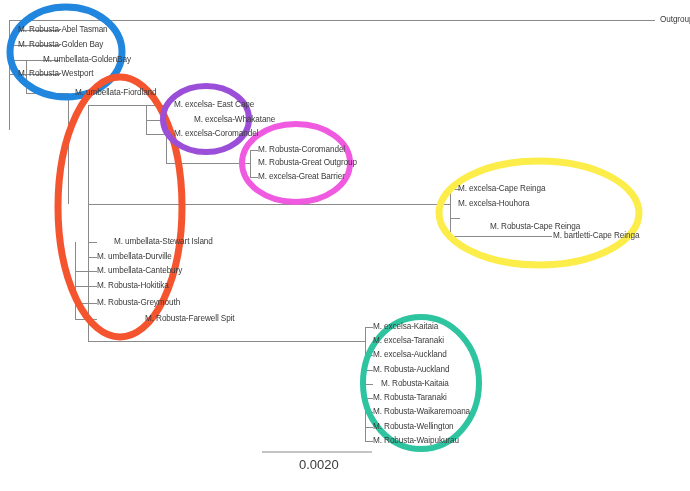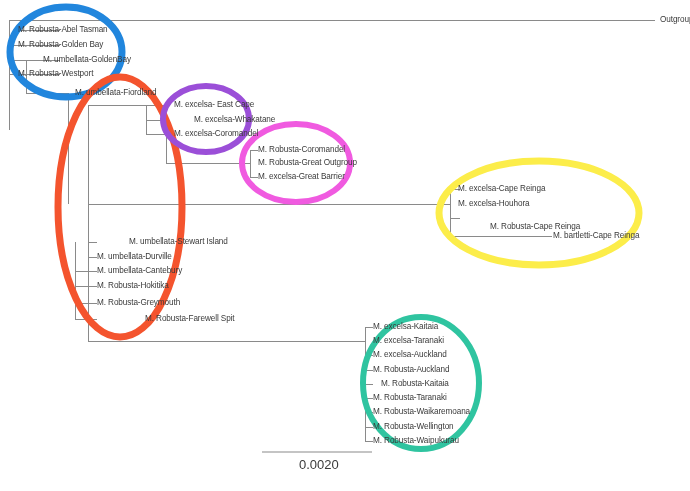--- a/index.html
+++ b/index.html
@@ -116,21 +116,21 @@
       <div class="taxon-label" style="left: 174px; top: 100px;">M. excelsa- East Cape</div>
       <div class="taxon-label" style="left: 174px; top: 115px; padding-left: 20px;">M. excelsa-Whakatane</div>
       <div class="taxon-label" style="left: 174px; top: 129px;">M. excelsa-Coromandel</div>
       <div class="taxon-label" style="left: 258px; top: 145px;">M. Robusta-Coromandel</div>
       <div class="taxon-label" style="left: 258px; top: 158px;">M. Robusta-Great Outgroup</div>
       <div class="taxon-label" style="left: 258px; top: 172px;">M. excelsa-Great Barrier</div>
       <div class="taxon-label" style="left: 458px; top: 184px;">M. excelsa-Cape Reinga</div>
       <div class="taxon-label" style="left: 458px; top: 199px;">M. excelsa-Houhora</div>
       <div class="taxon-label" style="left: 458px; top: 222px; margin-left: 32px;">M. Robusta-Cape Reinga</div>
       <div class="taxon-label" style="left: 553px; top: 231px;">M. bartletti-Cape Reinga</div>
-      <div class="taxon-label" style="left: 97px; top: 237px; padding-left: 32px;">M. umbellata-Stewart Island</div>
+      <div class="taxon-label" style="left: 82px; top: 237px; padding-left: 32px;">M. umbellata-Stewart Island</div>
       <div class="taxon-label" style="left: 97px; top: 252px;">M. umbellata-Durville</div>
       <div class="taxon-label" style="left: 97px; top: 266px;">M. umbellata-Cantebury</div>
       <div class="taxon-label" style="left: 97px; top: 281px;">M. Robusta-Hokitika</div>
       <div class="taxon-label" style="left: 97px; top: 298px;">M. Robusta-Greymouth</div>
       <div class="taxon-label" style="left: 97px; top: 314px; margin-left: 48px;">M. Robusta-Farewell Spit</div>
       <div class="taxon-label" style="left: 373px; top: 322px;">M. excelsa-Kaitaia</div>
       <div class="taxon-label" style="left: 373px; top: 336px;">M. excelsa-Taranaki</div>
       <div class="taxon-label" style="left: 373px; top: 350px;">M. excelsa-Auckland</div>
       <div class="taxon-label" style="left: 373px; top: 365px;">M. Robusta-Auckland</div>
       <div class="taxon-label" style="left: 381px; top: 379px; text-align: center;">M. Robusta-Kaitaia</div>

